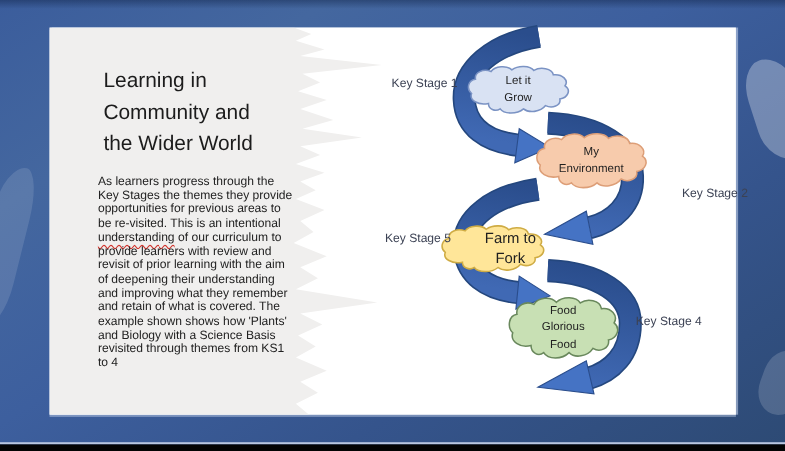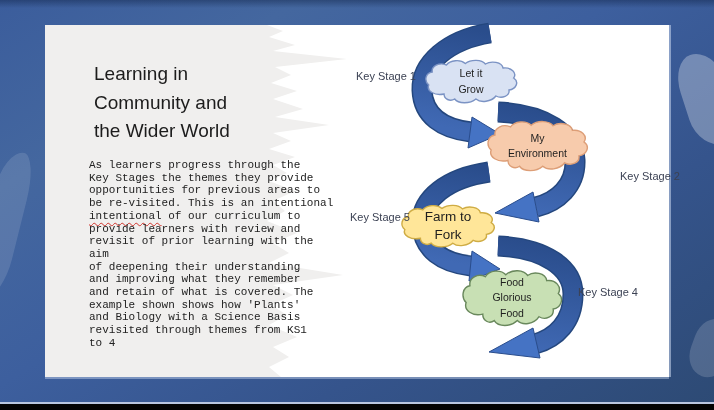--- a/index.html
+++ b/index.html
@@ -19,21 +19,21 @@
     box-shadow:2px 0 0 rgba(205,218,240,.55), 0 2px 0 rgba(205,218,240,.45);}
   .torn-panel{position:absolute;left:0;top:0;width:320px;height:352px;background:#f0efee;
     clip-path:polygon(0px 0px,222px 0px,238px 6px,224px 12px,250px 20px,228px 26px,302px 34px,230px 42px,
       246px 50px,226px 58px,252px 66px,228px 74px,258px 84px,230px 92px,284px 100px,228px 108px,
       246px 116px,224px 124px,250px 132px,228px 140px,242px 148px,224px 156px,250px 166px,228px 176px,
       240px 186px,222px 196px,252px 208px,228px 218px,244px 228px,224px 238px,298px 250px,228px 260px,
       248px 270px,226px 280px,242px 290px,224px 300px,252px 312px,228px 322px,244px 332px,224px 342px,236px 352px,0px 352px);}
   .slide-title{position:absolute;left:49px;top:35px;margin:0;font-size:19px;line-height:28.5px;
     font-weight:400;color:#1c1c1c;white-space:pre-line;}
   .slide-body{position:absolute;left:44px;top:134px;margin:0;width:250px;font-size:11px;line-height:12.7px;
-    color:#222222;white-space:pre-line;font-family:Liberation Mono, monospace;}
+    color:#222222;white-space:pre-line;}
   .misspelled{text-decoration:underline;text-decoration-style:wavy;text-decoration-color:#d0342c;
     text-decoration-thickness:1px;text-underline-offset:2.5px;}
 
   .diagram-svg{position:absolute;left:0;top:0;z-index:2;pointer-events:none;}
   .band-outline{fill:none;stroke:#24477e;stroke-width:21px;}
   .band{fill:none;stroke-width:18px;}
   .arrowhead{fill:#4573c4;stroke:#2a4d8c;stroke-width:1px;}
   .cloud{stroke-width:1.4px;}
   .cloud-1{fill:#d9e2f3;stroke:#7b93c4;}
   .cloud-2{fill:#f7cbac;stroke:#dd9e77;}
@@ -59,21 +59,21 @@
 
   <div class="slide">
     <div class="torn-panel"></div>
     <h1 class="slide-title">Learning in
 Community and
 the Wider World</h1>
     <p class="slide-body"><span>As learners progress through the
 Key Stages the themes they provide
 opportunities for previous areas to
 be re-visited. This is an intentional
-</span><span class="misspelled">intentional</span><span> of our curriculum to
+</span><span class="misspelled">understanding</span><span> of our curriculum to
 provide learners with review and
 revisit of prior learning with the aim
 of deepening their understanding
 and improving what they remember
 and retain of what is covered. The
 example shown shows how 'Plants'
 and Biology with a Science Basis
 revisited through themes from KS1
 to 4</span></p>
   </div>
@@ -129,21 +129,21 @@
     <use href="#cloud-shape" class="cloud cloud-1" transform="translate(424,59) scale(0.59,0.50)"></use>
     <use href="#cloud-shape" class="cloud cloud-2" transform="translate(486,120) scale(0.645,0.578)"></use>
     <use href="#cloud-shape" class="cloud cloud-3" transform="translate(400,204) scale(0.60,0.49)"></use>
     <use href="#cloud-shape" class="cloud cloud-4" transform="translate(461,269) scale(0.64,0.645)"></use>
   </svg>
 
   <div class="cloud-label" style="left:486px;top:120px;width:103px;height:52px;">My
 Environment</div>
   <div class="cloud-label" style="left:424px;top:59px;width:94px;height:45px;">Let it
 Grow</div>
-  <div class="cloud-label big" style="left:400px;top:204px;width:96px;height:44px;">Farm to
+  <div class="cloud-label big" style="left:416px;top:204px;width:96px;height:44px;">Farm to
 Fork</div>
   <div class="cloud-label" style="left:461px;top:269px;width:102px;height:58px;">Food
 Glorious
 Food</div>
 
   <span class="ks-label" style="left:356px;top:70px;">Key Stage 1</span>
   <span class="ks-label" style="left:572px;top:170px;margin-left:48px;">Key Stage 2</span>
   <span class="ks-label" style="left:350px;top:211px;">Key Stage 5</span>
   <span class="ks-label" style="left:578px;top:286px;">Key Stage 4</span>
 

